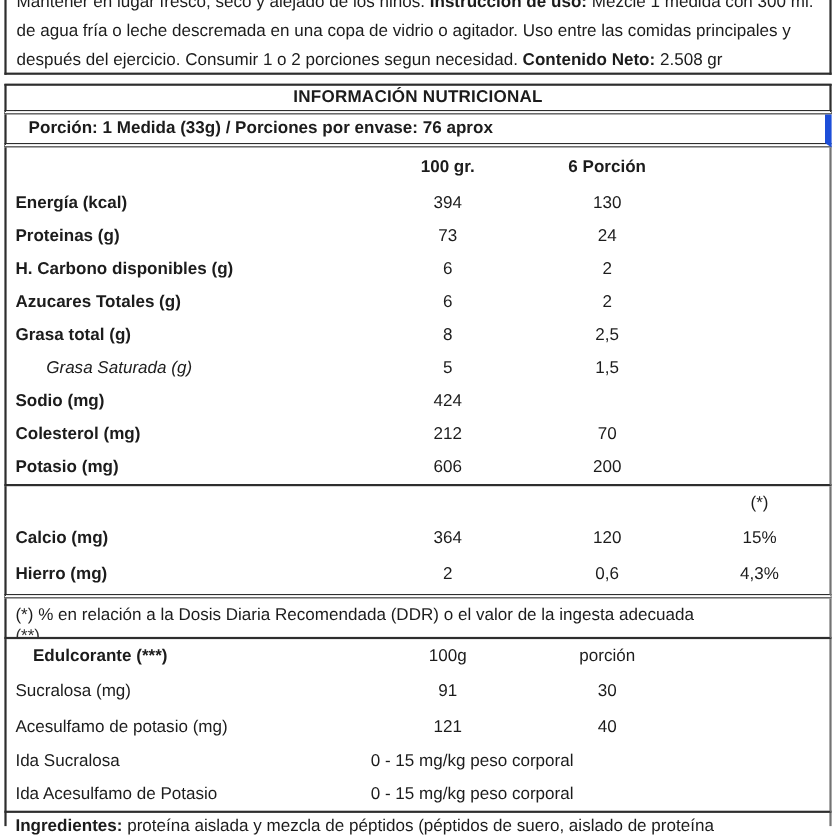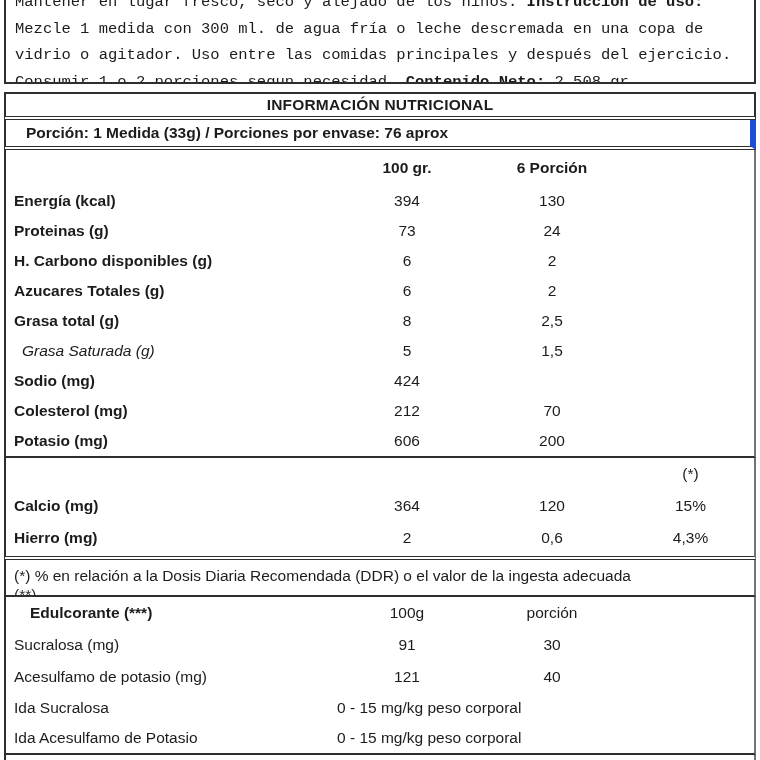--- a/index.html
+++ b/index.html
@@ -7,21 +7,21 @@
   body {
     font-family: "Liberation Sans", sans-serif;
     color:#1c1c1c;
     font-size:15.5px;
     -webkit-font-smoothing: antialiased;
   }
   .sheet { width:752px; margin:0 4px; }
 
   .usage {
     border:2px solid #2e2e2e; border-top:none;
-    height:84px; overflow:hidden; padding:0 9px;font-family:Liberation Mono, monospace;
+    height:68px; overflow:hidden; padding:0 9px;
   }
   .usage p { margin-top:-11px; line-height:26.5px; }
   b { font-weight:bold; }
 
   .title-row {
     margin-top:8px;
     border:2px solid #2e2e2e; border-bottom:4px double #2e2e2e;
     height:28px; display:flex; align-items:center; justify-content:center;
     font-weight:bold; font-size:15.5px; letter-spacing:0.2px;
   }
@@ -36,21 +36,21 @@
 
   .grid-row {
     display:grid;
     grid-template-columns: 331px 140px 150px 1fr;
     align-items:center;
     height:30px;
   }
   .grid-row .lbl { padding-left:8px; font-weight:bold; }
   .grid-row .val { text-align:center; }
   .grid-row.plain .lbl { font-weight:normal; }
-  .grid-row.em .lbl { font-weight:normal; font-style:italic; padding-left:16px; }
+  .grid-row.em .lbl { font-weight:normal; font-style:italic; padding-left:36px; }
 
   .head-cols .grid-row { height:36px; font-weight:bold; }
 
   .main-rows { border-bottom:2px solid #2e2e2e; }
 
   .minerals { border-bottom:4px double #2e2e2e; padding-bottom:2px; }
   .minerals .ddr-head { height:28px; font-weight:normal; }
   .minerals .grid-row { height:32px; }
 
   .footnote-sec { border-bottom:2px solid #2e2e2e; padding:5px 8px 0 8px; }

